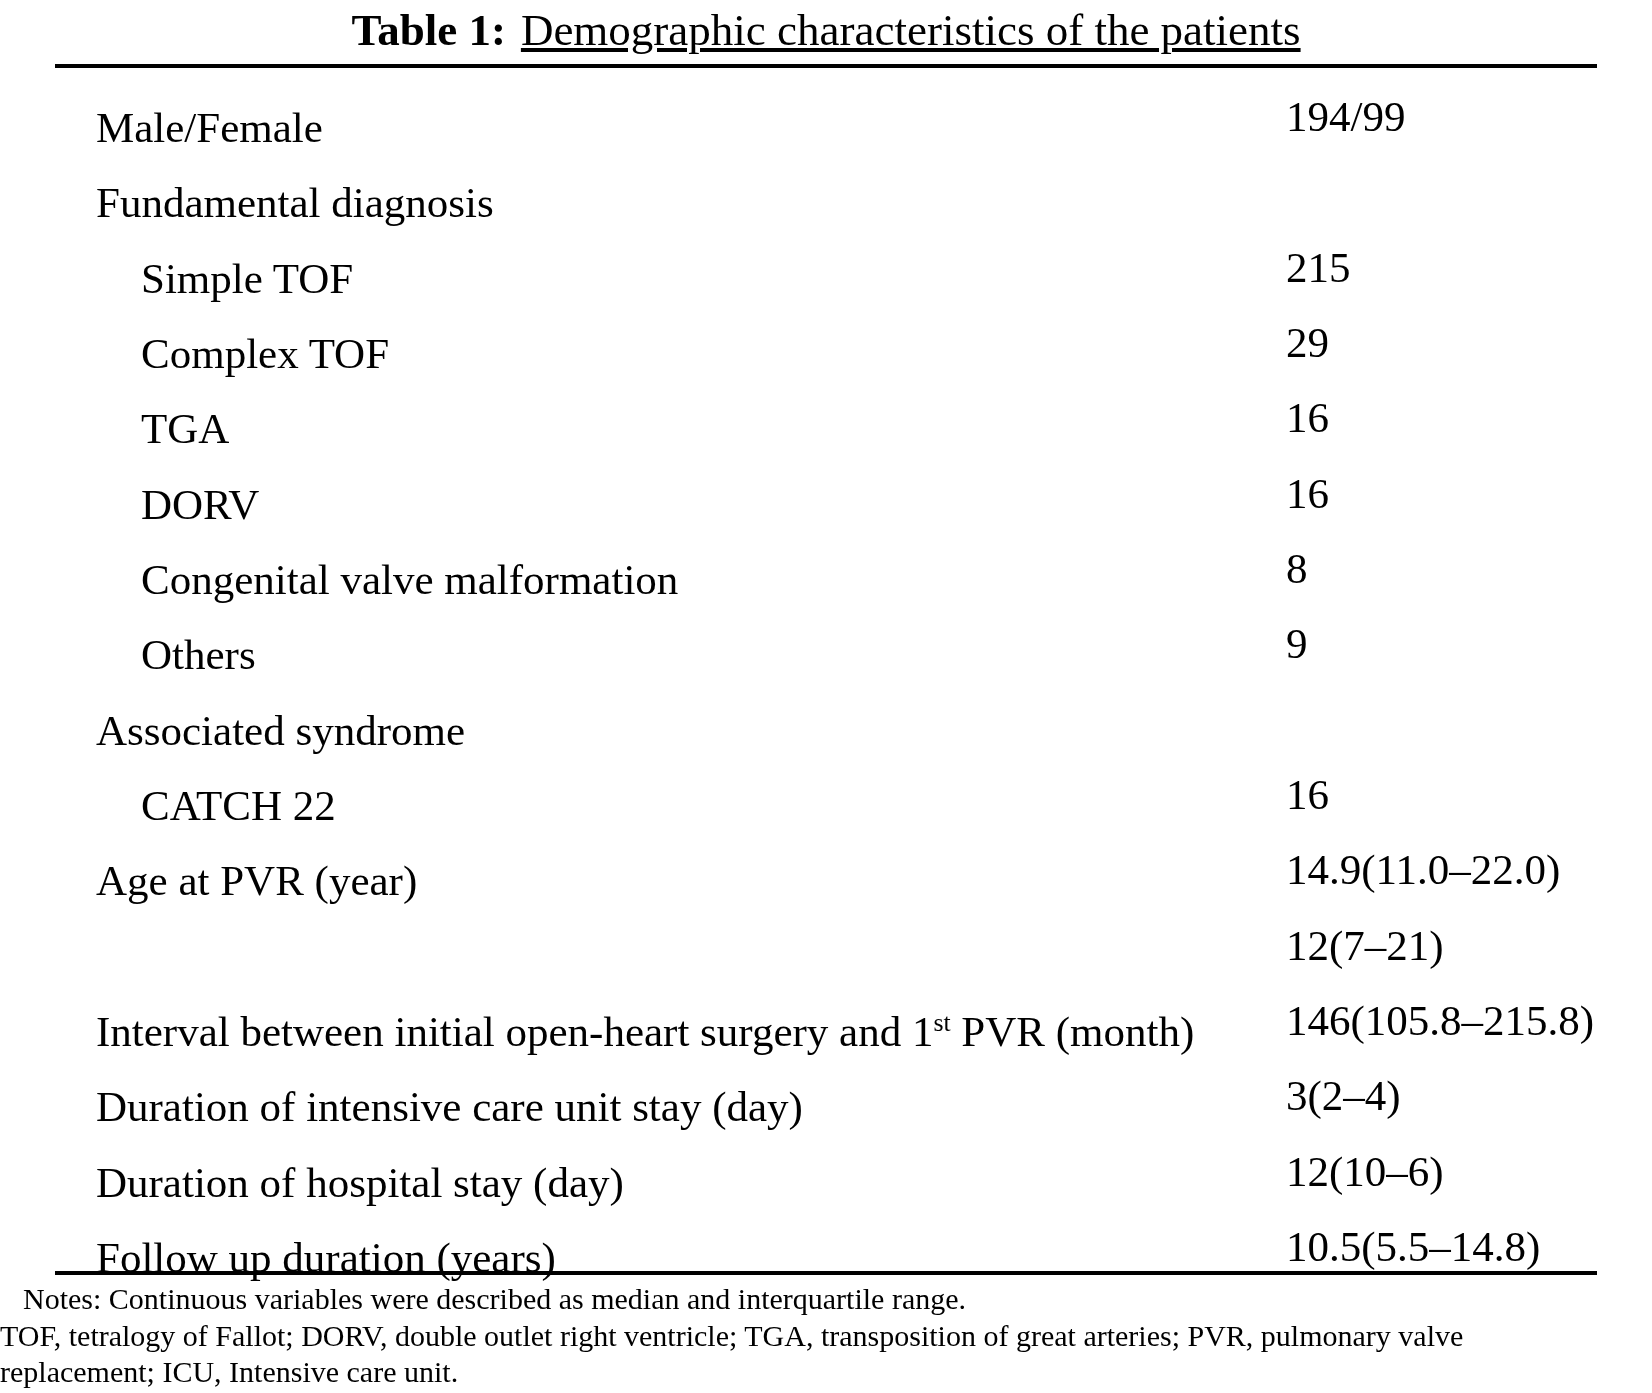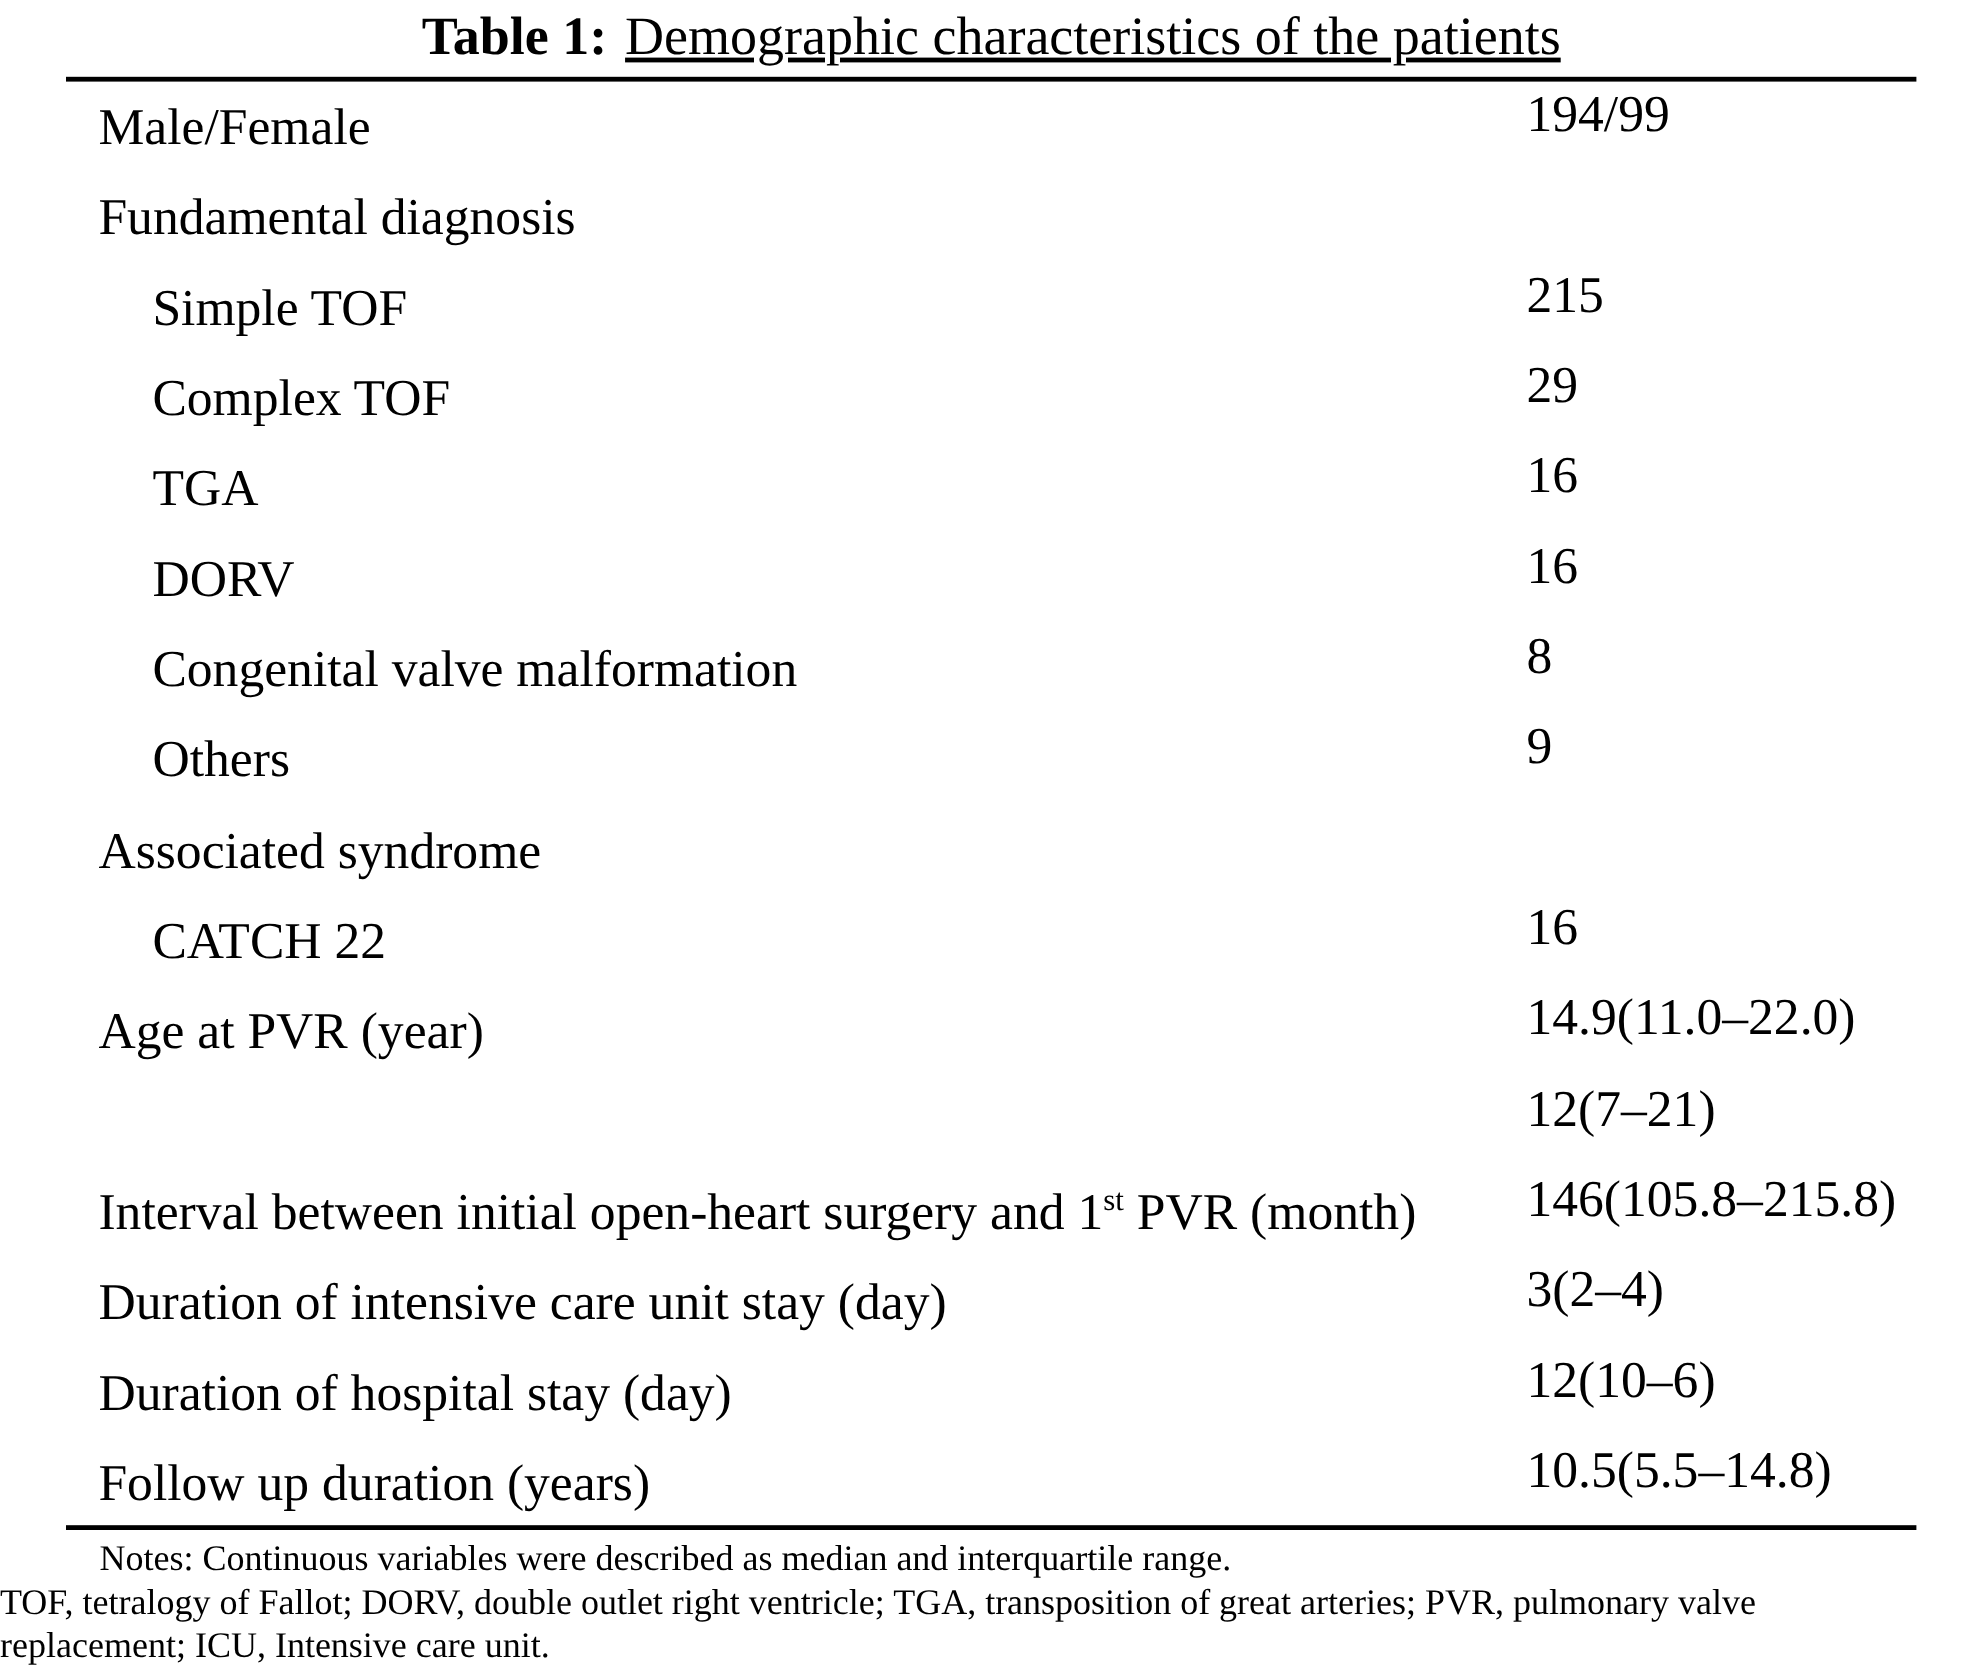--- a/index.html
+++ b/index.html
@@ -32,24 +32,24 @@
     left: 55px;
     width: 1542px;
     height: 4px;
     background: #000000;
   }
   .rule-top { top: 64px; }
   .rule-bottom { top: 1271px; }
 
   .rows {
     position: absolute;
-    left: 57px;
+    left: 71px;
     top: 68px;
     width: 1542px;
-    padding-top: 16px;
+    padding-top: 37px;
     box-sizing: border-box;
   }
   .row {
     position: relative;
     height: 75.33px;
     font-size: 43px;
     line-height: 1.05;
     white-space: nowrap;
   }
   .row .label { padding-left: 25px; }
@@ -70,21 +70,21 @@
     position: absolute;
     left: 0;
     top: 1281px;
     width: 1652px;
     font-size: 30px;
   }
   .note-line {
     line-height: 36.5px;
     white-space: nowrap;
   }
-  .note-line.line1 { padding-left: 55px; margin-left: 28px; }
+  .note-line.line1 { padding-left: 23px; }
 </style>
 </head>
 <body>
 
 <div class="title"><span class="bold">Table 1:</span><span class="rest">Demographic characteristics of the patients</span></div>
 
 <div class="rule rule-top"></div>
 
 <div class="rows">
 

